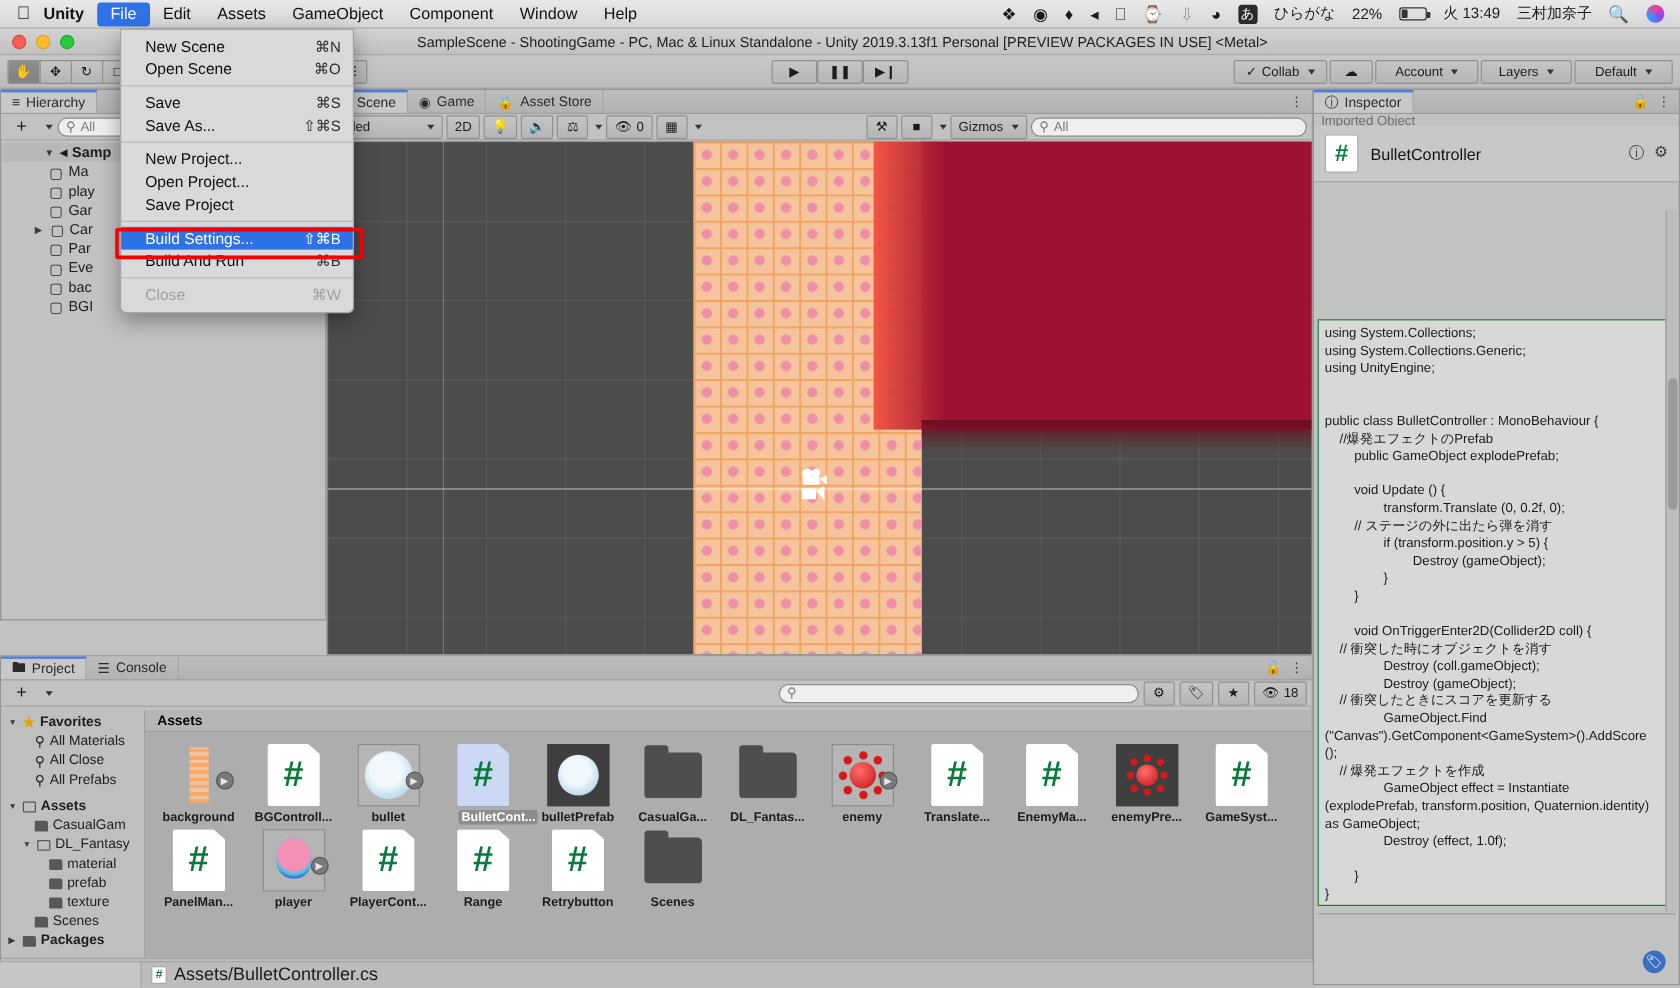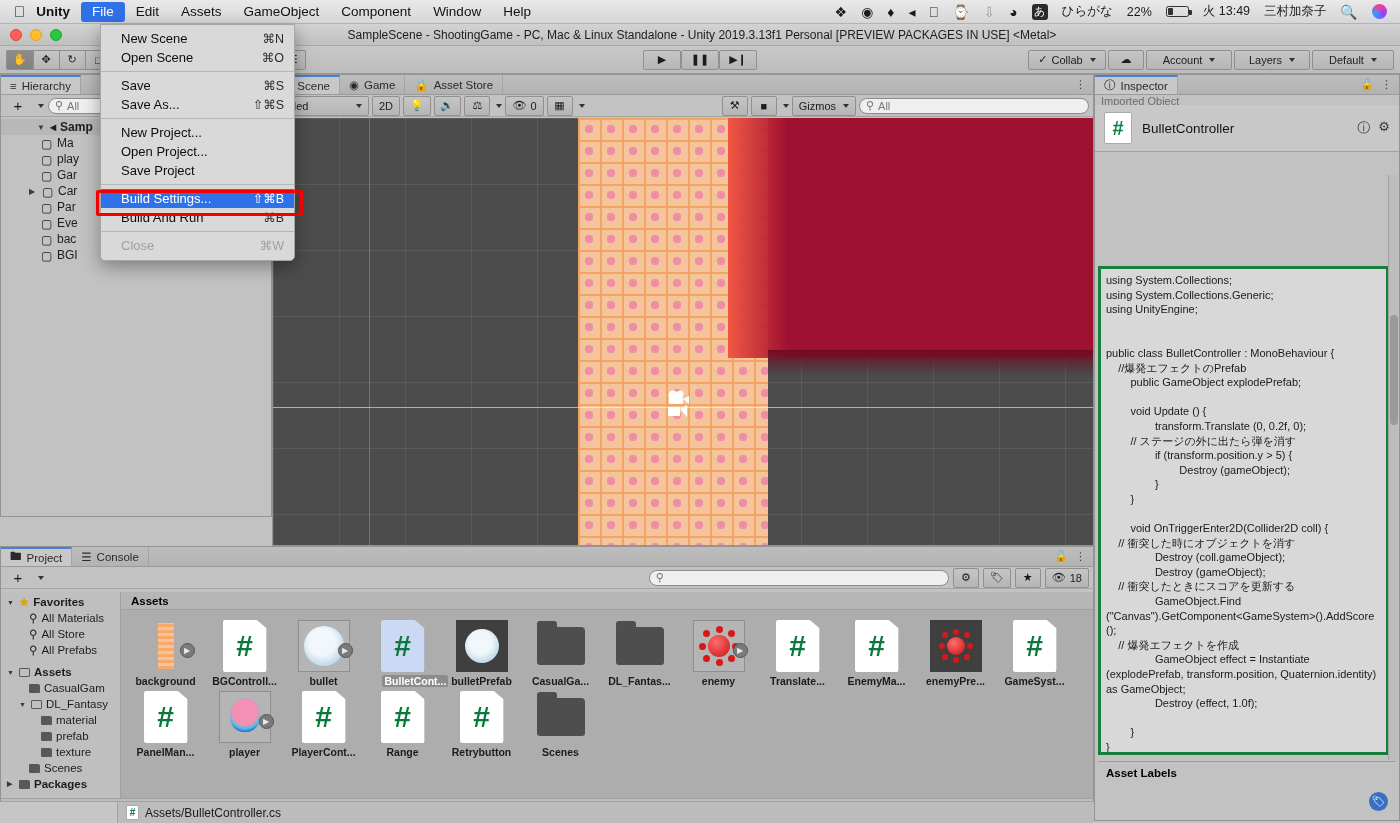--- a/index.html
+++ b/index.html
@@ -158,21 +158,21 @@
   
   #inspector { left:1094px; top:50px; width:306px; height:747px; }
   .obj-head { display:flex; align-items:center; gap:10px; padding:7px 9px; background:#c8c8c8; border-bottom:1px solid #a2a2a2;}
   .cs-icon-lg{ width:28px;height:32px;background:#fff;border:1px solid #aaa;border-radius:2px;
      display:flex;align-items:center;justify-content:center;color:#108040;font-weight:bold;font-size:20px;}
   .assembly { padding:6px 9px 8px 9px; background:#c2c2c2; border-bottom:1px solid #a2a2a2;}
   .assembly h4{font-size:11.5px;font-weight:bold;color:#1b1b1b;margin-bottom:4px;}
   .assembly-row{display:flex;font-size:11.5px;color:#1f1f1f;}
   .code-area{
     position:absolute;left:3px;right:10px;top:191px;bottom:65px;
-    background:#d8d8d8;border:3px solid #15803d;
+    background:#d8d8d8;border:1px solid #15803d;
     font-size:11px;line-height:14.6px;color:#1a1a1a;
     padding:4px 5px; white-space:pre-wrap; word-break:break-word; overflow:hidden;
   }
   .insp-scroll{position:absolute;right:1px;top:100px;bottom:60px;width:10px;background:#bdbdbd;border-left:1px solid #a2a2a2;}
   .insp-thumb{position:absolute;top:140px;left:1px;width:8px;height:110px;background:#9a9a9a;border-radius:4px;}
   .asset-labels{position:absolute;left:3px;right:3px;bottom:3px;height:56px;background:#c2c2c2;border-top:1px solid #9c9c9c;}
   .asset-labels h4{font-size:11.5px;font-weight:bold;padding:5px 8px;}
   .tag-btn{position:absolute;right:8px;bottom:6px;width:19px;height:19px;border-radius:50%;
      background:#3a6fc4;color:#fff;display:flex;align-items:center;justify-content:center;font-size:11px;}
 
@@ -509,21 +509,20 @@
                 GameObject effect = Instantiate (explodePrefab, transform.position, Quaternion.identity) as GameObject;
                 Destroy (effect, 1.0f);
 
         }
 }</div>
     <div class="insp-scroll">
         <div class="insp-thumb"></div>
       </div>
 
     <div class="asset-labels">
-      <h4>Asset Labels</h4>
       <span class="tag-btn">🏷</span>
     </div>
   </div>
 
   <div class="panel" id="project">
     <div class="panel-tabs">
       <div class="ptab sel">
         <span>🖿</span>
         <span>Project</span>
       </div>
@@ -559,21 +558,21 @@
           <span class="tri">▼</span>
           <span style="color:#e0a300">★</span>
           <span>Favorites</span>
         </div>
         <div class="trow ind2">
           <span>⚲</span>
           <span>All Materials</span>
         </div>
         <div class="trow ind2">
           <span>⚲</span>
-          <span>All Store</span>
+          <span>All Close</span>
         </div>
         <div class="trow ind2">
           <span>⚲</span>
           <span>All Prefabs</span>
         </div>
         <div style="height:6px"></div>
         <div class="trow bold">
           <span class="tri">▼</span>
           <span class="folder-ico open"></span>
           <span>Assets</span>
@@ -785,21 +784,21 @@
         <div class="slider-track" style="top:10px">
           <div class="slider-knob"></div>
         </div>
       </div>
     </div>
   </div>
 
   <div class="statusbar">
     <div class="status-left"></div>
     <span class="cs-mini">#</span>
-    <span style="font-size:12px;color:#1b1b1b">Assets/BulletController.cs</span>
+    <span style="font-size:15px;color:#1b1b1b">Assets/BulletController.cs</span>
   </div>
 
 </div>
 
 <div class="filemenu">
   <div class="mi">
     <span>New Scene</span>
     <span class="sc">⌘N</span>
   </div>
   <div class="mi">

